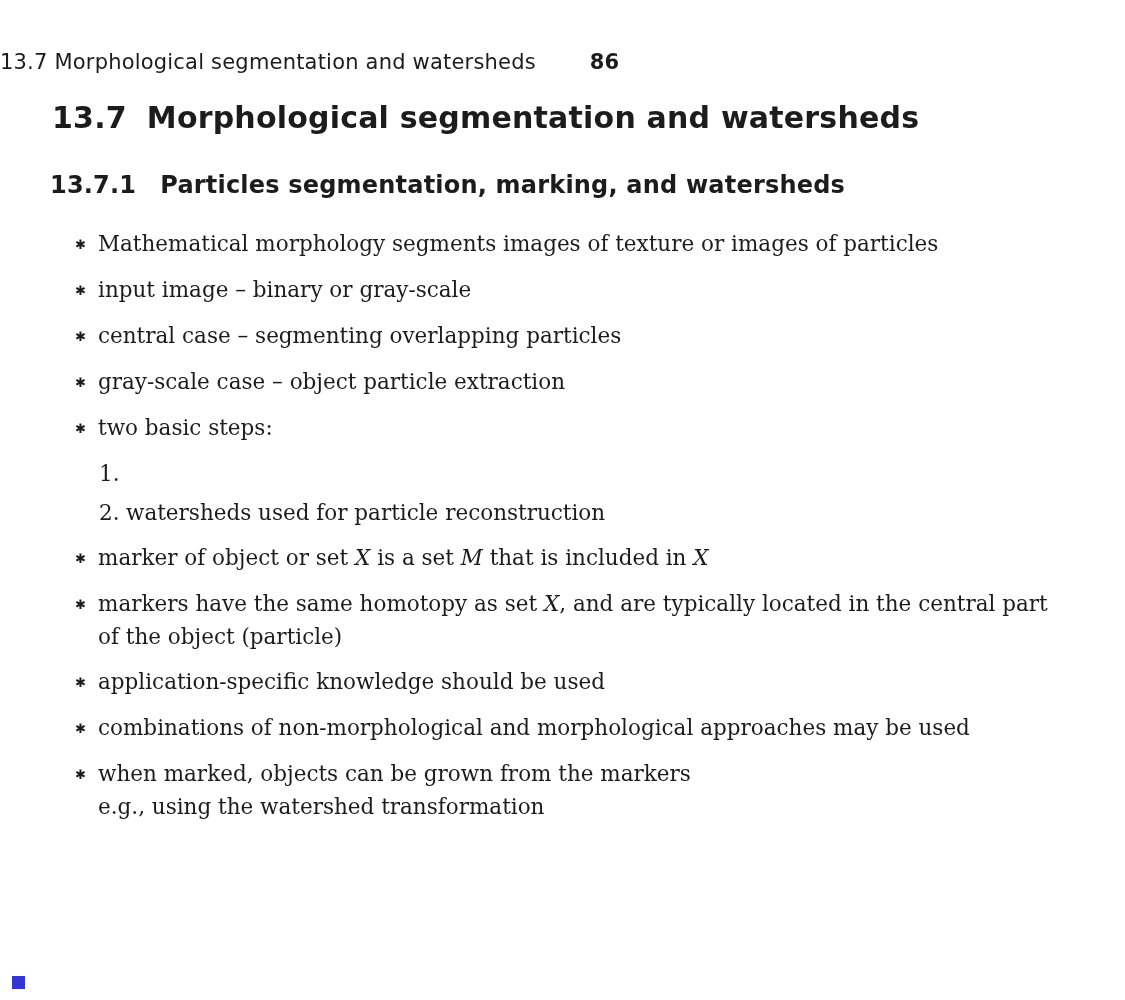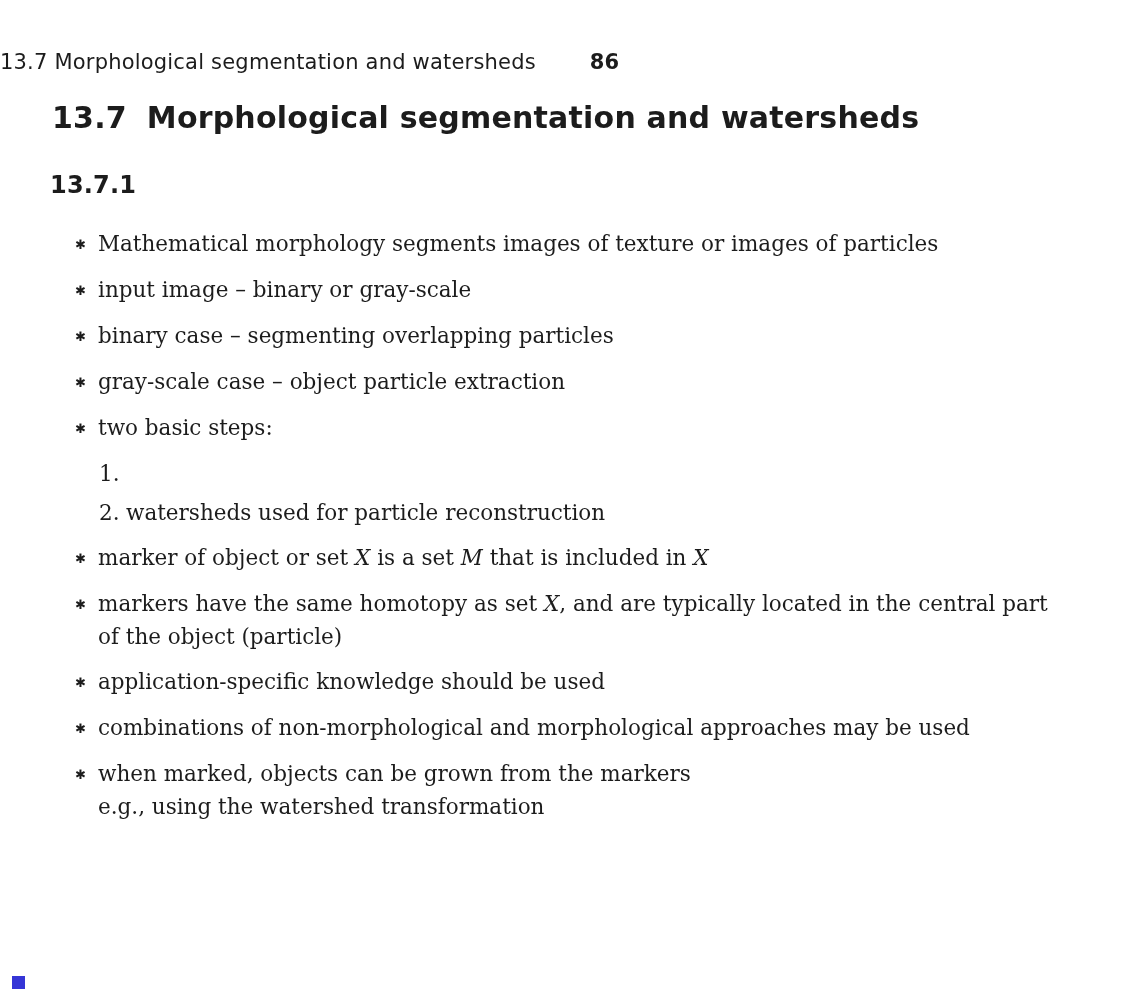--- a/index.html
+++ b/index.html
@@ -95,37 +95,38 @@
     <span class="rh-page">86</span>
   </div>
 
   <div class="section-heading">
     <span>13.7</span>
     <span>Morphological segmentation and watersheds</span>
   </div>
 
   <div class="subsection-heading">
     <span>13.7.1</span>
+    <span>Particles segmentation, marking, and watersheds</span>
   </div>
 
   <div class="content">
 
     <div class="bullet-item">
       <span class="bullet-glyph">✱</span>
       <span class="bullet-text">Mathematical morphology segments images of texture or images of particles</span>
     </div>
 
     <div class="bullet-item">
       <span class="bullet-glyph">✱</span>
       <span class="bullet-text">input image – binary or gray-scale</span>
     </div>
 
     <div class="bullet-item">
       <span class="bullet-glyph">✱</span>
-      <span class="bullet-text">binary case – segmenting overlapping particles</span>
+      <span class="bullet-text">central case – segmenting overlapping particles</span>
     </div>
 
     <div class="bullet-item">
       <span class="bullet-glyph">✱</span>
       <span class="bullet-text">gray-scale case – object particle extraction</span>
     </div>
 
     <div class="bullet-item">
       <span class="bullet-glyph">✱</span>
       <span class="bullet-text">two basic steps:</span>

